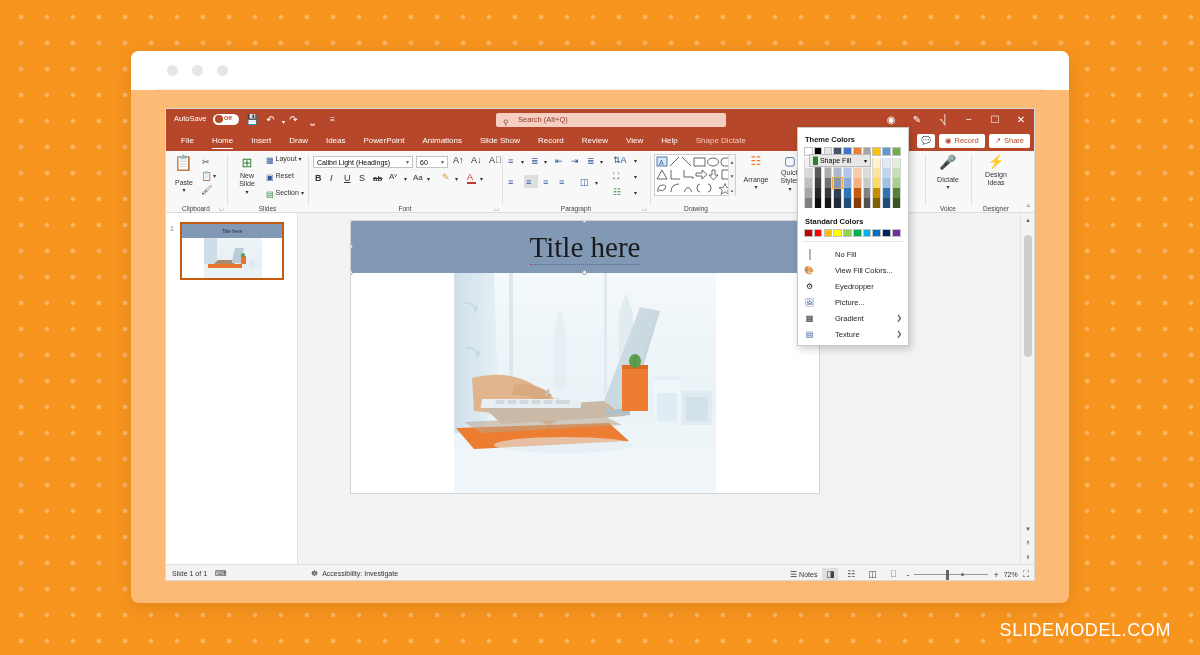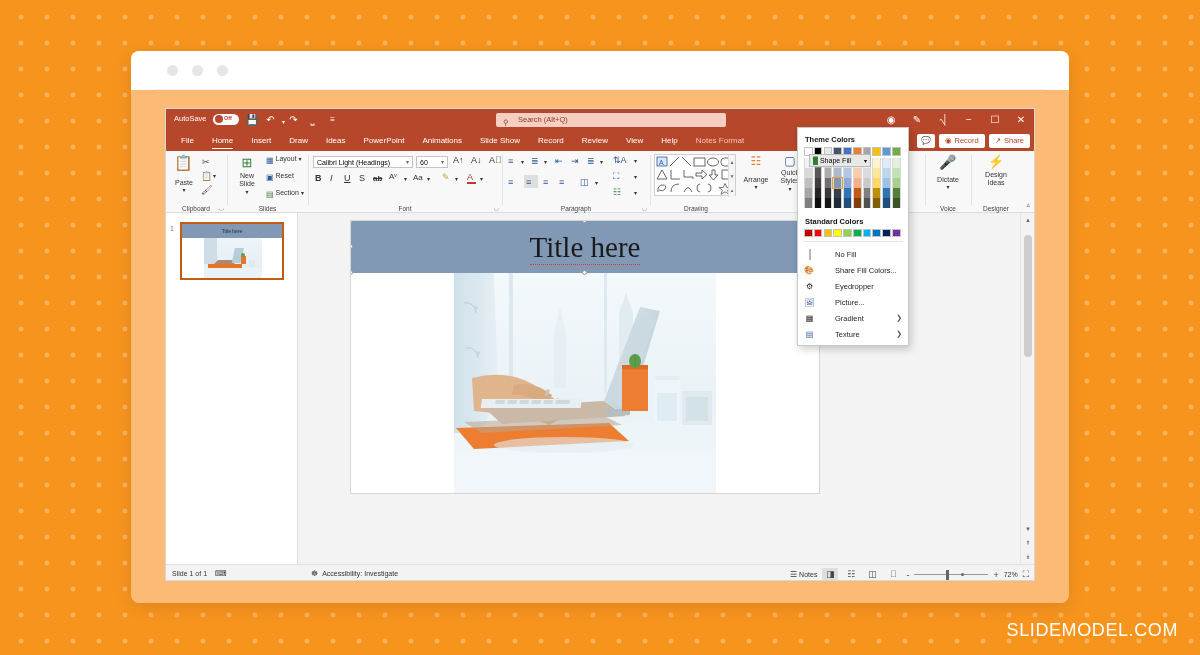--- a/index.html
+++ b/index.html
@@ -130,21 +130,21 @@
   .sw-grid .sw2 { width:8.6px; height:10px; border-left:0.5px solid #d8d8d8;
                   border-right:0.5px solid #d8d8d8; }
   .sw-sel { outline:1.4px solid #E8A33D; outline-offset:0px; position:relative; z-index:2;}
   .mdivider { height:1px; background:#e4e4e4; margin:4px 5px; }
   .mitem { display:flex; align-items:center; gap:20px; padding:2.5px 6px; position:relative; }
   .mitem .mi-ico { width:11px; height:11px; font-size:8px; text-align:center; line-height:11px;}
   .mitem .arrowr { position:absolute; right:6px; font-size:7px; color:#555; }
   .nofill-box { width:9px; height:9px; border:1px solid #b5b5b5; background:#fff; }
 
   
-  #wm { position:absolute; right:22px; bottom:14px; color:#fff; font-size:18px;
+  #wm { position:absolute; right:29px; bottom:14px; color:#fff; font-size:18px;
         letter-spacing:0.6px; }
 
   .photo-svg, .thumb-svg { display:block; }
 </style>
 </head>
 <body>
 
 <div id="dots"></div>
 
 <div id="card">
@@ -191,21 +191,21 @@
         <div class="tab">Insert</div>
         <div class="tab">Draw</div>
         <div class="tab">Ideas</div>
         <div class="tab">PowerPoint</div>
         <div class="tab">Animations</div>
         <div class="tab">Slide Show</div>
         <div class="tab">Record</div>
         <div class="tab">Review</div>
         <div class="tab">View</div>
         <div class="tab">Help</div>
-        <div class="tab ctx">Notes Format</div>
+        <div class="tab ctx">Shape Dictate</div>
       </div>
       <div class="tab-right">
         <div class="comment-btn">💬</div>
         <div class="tb-btn">
           <span>◉</span>
           <span>Record</span>
         </div>
         <div class="tb-btn plain">
           <span>↗</span>
           <span>Share</span>
@@ -648,21 +648,21 @@
           <div class="sw" style="background: rgb(112, 48, 160);"></div>
         </div>
       <div class="mdivider"></div>
 
       <div class="mitem">
         <span class="mi-ico"><span class="nofill-box"></span></span>
         <span>No Fill</span>
       </div>
       <div class="mitem">
         <span class="mi-ico" style="color:#c0392b;">🎨</span>
-        <span>Share Fill Colors...</span>
+        <span>View Fill Colors...</span>
       </div>
       <div class="mitem">
         <span class="mi-ico">⚙</span>
         <span>Eyedropper</span>
       </div>
       <div class="mitem">
         <span class="mi-ico" style="color:#2B579A;">🖼</span>
         <span>Picture...</span>
       </div>
       <div class="mitem">

